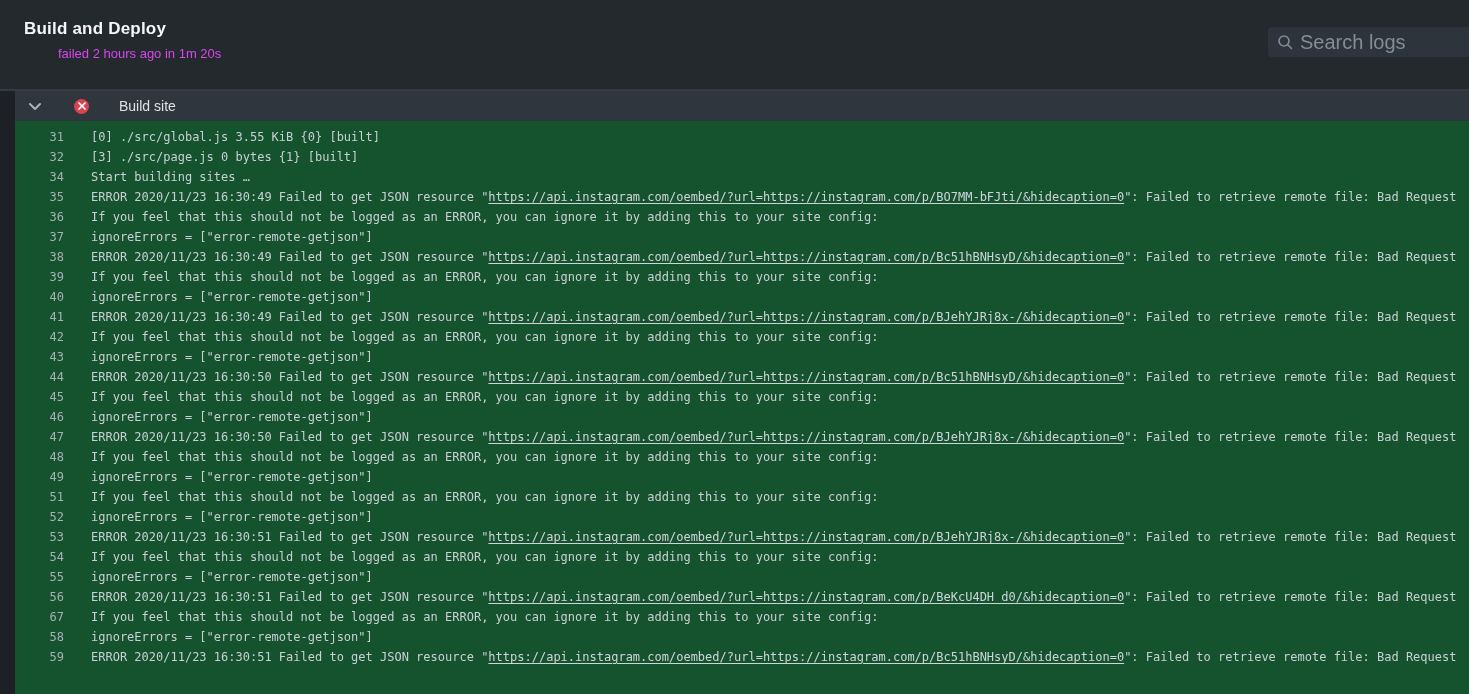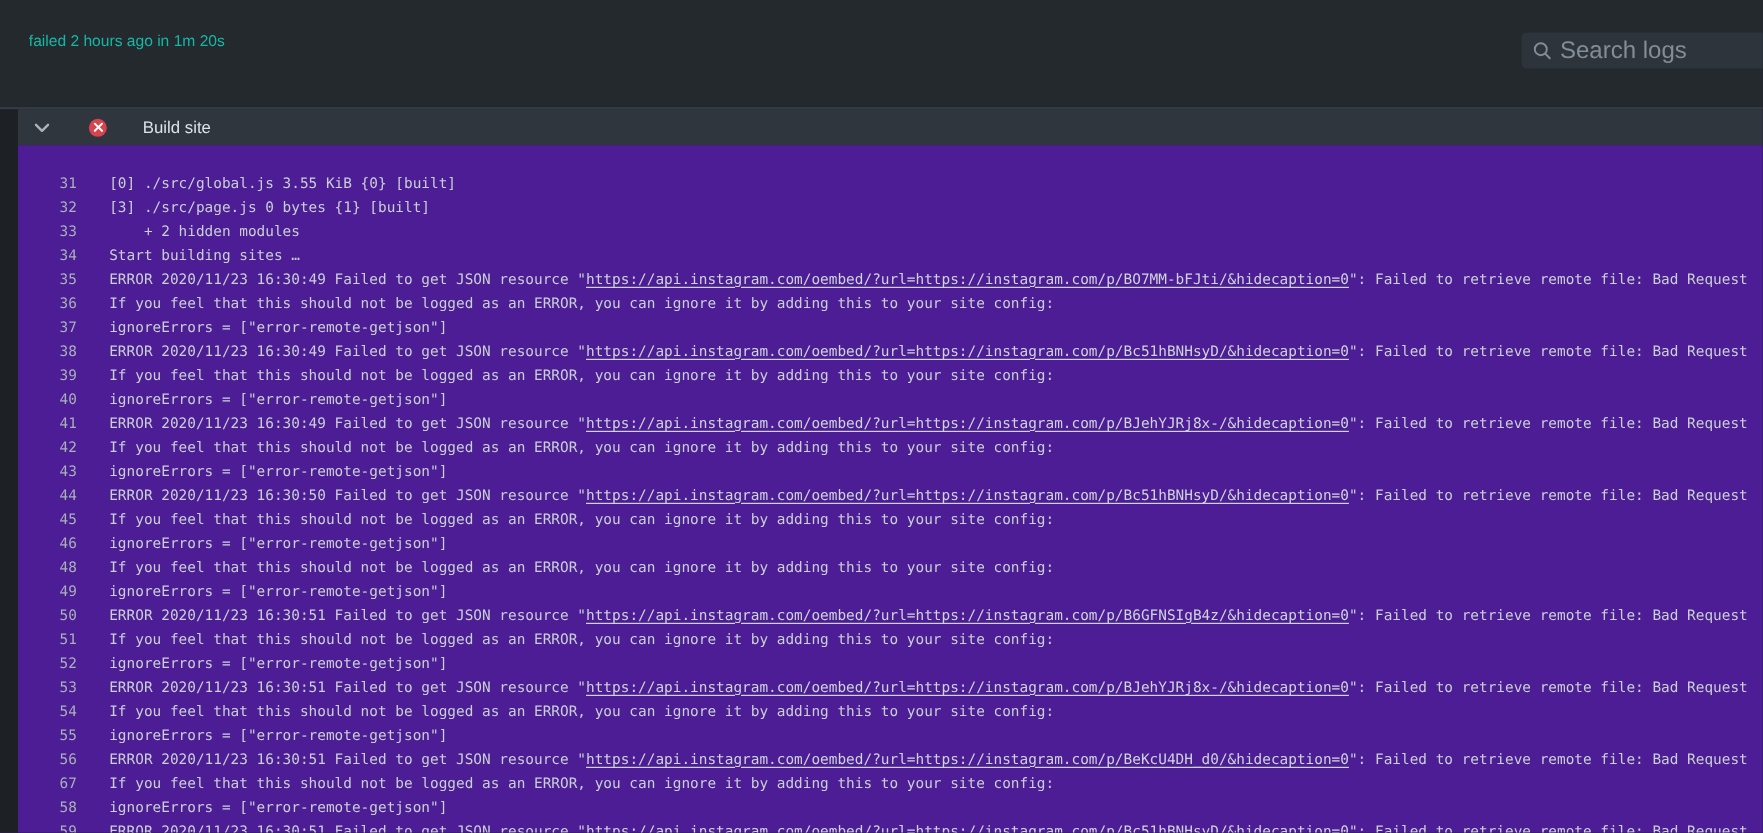--- a/index.html
+++ b/index.html
@@ -19,22 +19,23 @@
     padding: 19px 0 0 24px;
   }
   .page-title {
     color: #f5f6f8;
     font-size: 17px;
     font-weight: bold;
     letter-spacing: .2px;
   }
   .page-subtitle {
     margin-top: 7px;
-    color: #14b8a6;
+    color: #d946ef;
     font-size: 13px;
+    margin-left: 34px;
   }
   .search-box {
     position: absolute;
     top: 27px;
     left: 1268px;
     width: 240px; 
     height: 30px;
     background: #2d343c;
     border-radius: 4px;
     display: flex;
@@ -82,22 +83,22 @@
   .section-label {
     margin-left: 14px;
     color: #dde2e7;
     font-size: 14px;
   }
 
   
   .log-area {
     margin-left: 15px;
     height: 573px;
-    background: #4c1d95;
-    padding-top: 22px;
+    background: #14532d;
+    padding-top: 6px;
     overflow: hidden;
     font-family: "DejaVu Sans Mono", "Liberation Mono", monospace;
     font-size: 12px;
   }
   .log-row {
     height: 20px;
     line-height: 20px;
     white-space: pre;
     display: flex;
   }
@@ -115,20 +116,21 @@
     color: #ced4da;
     text-decoration: underline;
     text-underline-offset: 2px;
     text-align: center;
   }
 </style>
 </head>
 <body>
 
 <div class="top-header">
+  <div class="page-title">Build and Deploy</div>
   <div class="page-subtitle">failed 2 hours ago in 1m 20s</div>
 
   <div class="search-box">
     <svg width="16" height="16" viewBox="0 0 16 16">
       <circle cx="7" cy="7" r="5" fill="none" stroke="#848d96" stroke-width="1.6"></circle>
       <line x1="10.8" y1="10.8" x2="14.5" y2="14.5" stroke="#848d96" stroke-width="1.6" stroke-linecap="round"></line>
     </svg>
     <input class="search-input" type="text" placeholder="Search logs" style="">
   </div>
 </div>
@@ -146,37 +148,36 @@
       <line x1="1" y1="1" x2="7" y2="7" stroke="#ffffff" stroke-width="1.7" stroke-linecap="round"></line>
       <line x1="7" y1="1" x2="1" y2="7" stroke="#ffffff" stroke-width="1.7" stroke-linecap="round"></line>
     </svg>
   </span>
   <span class="section-label">Build site</span>
 </div>
 
 <div class="log-area" id="log-area">
     <div class="log-row"><span class="log-num">31</span><span class="log-text">[0] ./src/global.js 3.55 KiB {0} [built]</span></div>
     <div class="log-row"><span class="log-num">32</span><span class="log-text">[3] ./src/page.js 0 bytes {1} [built]</span></div>
-    <div class="log-row"><span class="log-num">33</span><span class="log-text">    + 2 hidden modules</span></div>
     <div class="log-row"><span class="log-num">34</span><span class="log-text">Start building sites …</span></div>
     <div class="log-row"><span class="log-num">35</span><span class="log-text">ERROR 2020/11/23 16:30:49 Failed to get JSON resource "<a href="#">https://api.instagram.com/oembed/?url=https://instagram.com/p/BO7MM-bFJti/&amp;hidecaption=0</a>": Failed to retrieve remote file: Bad Request</span></div>
     <div class="log-row"><span class="log-num">36</span><span class="log-text">If you feel that this should not be logged as an ERROR, you can ignore it by adding this to your site config:</span></div>
     <div class="log-row"><span class="log-num">37</span><span class="log-text">ignoreErrors = ["error-remote-getjson"]</span></div>
     <div class="log-row"><span class="log-num">38</span><span class="log-text">ERROR 2020/11/23 16:30:49 Failed to get JSON resource "<a href="#">https://api.instagram.com/oembed/?url=https://instagram.com/p/Bc51hBNHsyD/&amp;hidecaption=0</a>": Failed to retrieve remote file: Bad Request</span></div>
     <div class="log-row"><span class="log-num">39</span><span class="log-text">If you feel that this should not be logged as an ERROR, you can ignore it by adding this to your site config:</span></div>
     <div class="log-row"><span class="log-num">40</span><span class="log-text">ignoreErrors = ["error-remote-getjson"]</span></div>
     <div class="log-row"><span class="log-num">41</span><span class="log-text">ERROR 2020/11/23 16:30:49 Failed to get JSON resource "<a href="#">https://api.instagram.com/oembed/?url=https://instagram.com/p/BJehYJRj8x-/&amp;hidecaption=0</a>": Failed to retrieve remote file: Bad Request</span></div>
     <div class="log-row"><span class="log-num">42</span><span class="log-text">If you feel that this should not be logged as an ERROR, you can ignore it by adding this to your site config:</span></div>
     <div class="log-row"><span class="log-num">43</span><span class="log-text">ignoreErrors = ["error-remote-getjson"]</span></div>
     <div class="log-row"><span class="log-num">44</span><span class="log-text">ERROR 2020/11/23 16:30:50 Failed to get JSON resource "<a href="#">https://api.instagram.com/oembed/?url=https://instagram.com/p/Bc51hBNHsyD/&amp;hidecaption=0</a>": Failed to retrieve remote file: Bad Request</span></div>
     <div class="log-row"><span class="log-num">45</span><span class="log-text">If you feel that this should not be logged as an ERROR, you can ignore it by adding this to your site config:</span></div>
     <div class="log-row"><span class="log-num">46</span><span class="log-text">ignoreErrors = ["error-remote-getjson"]</span></div>
+    <div class="log-row"><span class="log-num">47</span><span class="log-text">ERROR 2020/11/23 16:30:50 Failed to get JSON resource "<a href="#">https://api.instagram.com/oembed/?url=https://instagram.com/p/BJehYJRj8x-/&amp;hidecaption=0</a>": Failed to retrieve remote file: Bad Request</span></div>
     <div class="log-row"><span class="log-num">48</span><span class="log-text">If you feel that this should not be logged as an ERROR, you can ignore it by adding this to your site config:</span></div>
     <div class="log-row"><span class="log-num">49</span><span class="log-text">ignoreErrors = ["error-remote-getjson"]</span></div>
-    <div class="log-row"><span class="log-num">50</span><span class="log-text">ERROR 2020/11/23 16:30:51 Failed to get JSON resource "<a href="#">https://api.instagram.com/oembed/?url=https://instagram.com/p/B6GFNSIgB4z/&amp;hidecaption=0</a>": Failed to retrieve remote file: Bad Request</span></div>
     <div class="log-row"><span class="log-num">51</span><span class="log-text">If you feel that this should not be logged as an ERROR, you can ignore it by adding this to your site config:</span></div>
     <div class="log-row"><span class="log-num">52</span><span class="log-text">ignoreErrors = ["error-remote-getjson"]</span></div>
     <div class="log-row"><span class="log-num">53</span><span class="log-text">ERROR 2020/11/23 16:30:51 Failed to get JSON resource "<a href="#">https://api.instagram.com/oembed/?url=https://instagram.com/p/BJehYJRj8x-/&amp;hidecaption=0</a>": Failed to retrieve remote file: Bad Request</span></div>
     <div class="log-row"><span class="log-num">54</span><span class="log-text">If you feel that this should not be logged as an ERROR, you can ignore it by adding this to your site config:</span></div>
     <div class="log-row"><span class="log-num">55</span><span class="log-text">ignoreErrors = ["error-remote-getjson"]</span></div>
     <div class="log-row"><span class="log-num">56</span><span class="log-text">ERROR 2020/11/23 16:30:51 Failed to get JSON resource "<a href="#">https://api.instagram.com/oembed/?url=https://instagram.com/p/BeKcU4DH_d0/&amp;hidecaption=0</a>": Failed to retrieve remote file: Bad Request</span></div>
     <div class="log-row"><span class="log-num">67</span><span class="log-text">If you feel that this should not be logged as an ERROR, you can ignore it by adding this to your site config:</span></div>
     <div class="log-row"><span class="log-num">58</span><span class="log-text">ignoreErrors = ["error-remote-getjson"]</span></div>
     <div class="log-row"><span class="log-num">59</span><span class="log-text">ERROR 2020/11/23 16:30:51 Failed to get JSON resource "<a href="#">https://api.instagram.com/oembed/?url=https://instagram.com/p/Bc51hBNHsyD/&amp;hidecaption=0</a>": Failed to retrieve remote file: Bad Request</span></div>
   </div>

